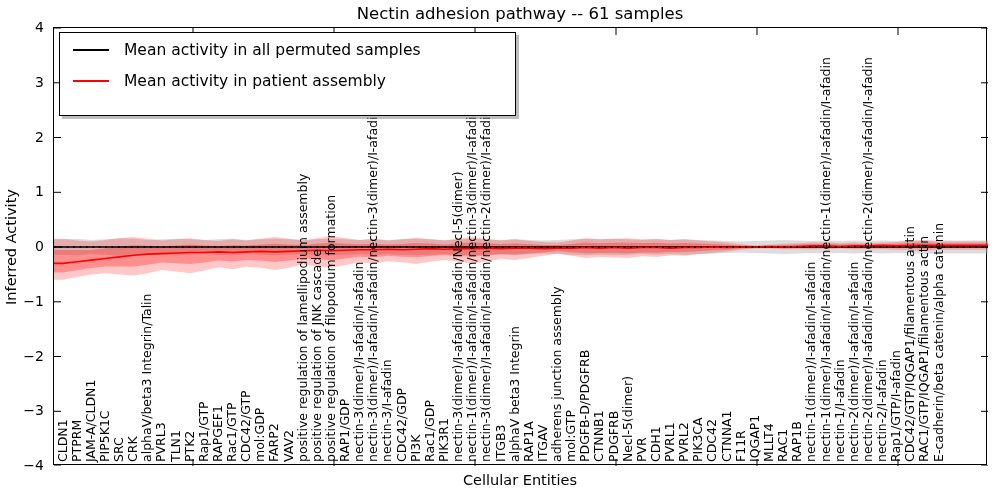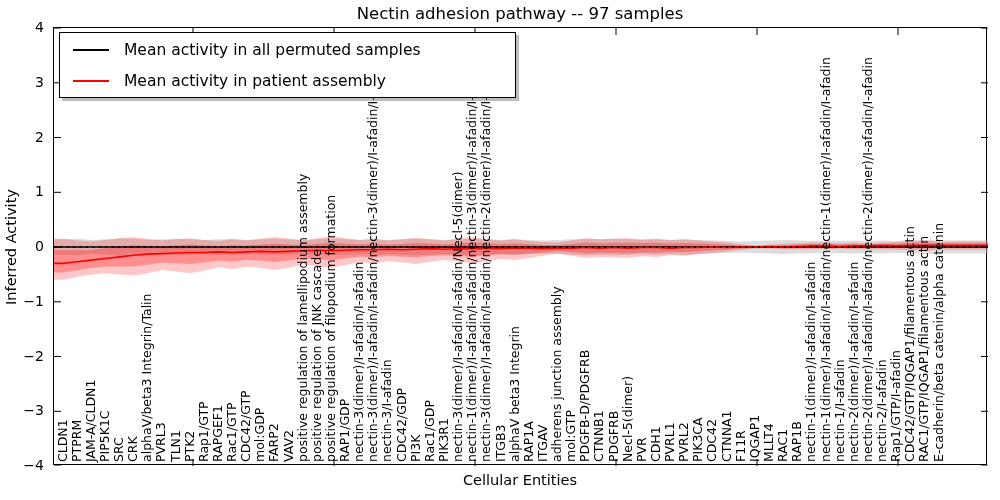--- a/index.html
+++ b/index.html
@@ -9,33 +9,33 @@
                font-size:16.5px;line-height:20px;}
   #plot-area{position:absolute;left:53px;top:27px;width:934px;height:438px;
              border:1px solid #000;box-sizing:border-box;background:#fff;}
   #chart-svg{position:absolute;left:0;top:0;}
   #y-axis-label{position:absolute;left:-49px;top:237px;width:120px;height:20px;line-height:20px;
                 text-align:center;font-size:14.5px;transform:rotate(-90deg);}
   #x-axis-label{position:absolute;left:53px;top:472px;width:934px;text-align:center;font-size:14.5px;}
   .ytick{position:absolute;width:44px;text-align:right;font-size:14px;height:18px;line-height:18px;}
   .xtick{position:absolute;white-space:nowrap;font-size:12.5px;line-height:13px;height:13px;
          transform:rotate(-90deg);transform-origin:0 100%;z-index:5;}
-  #legend{position:absolute;left:59px;top:32px;width:457px;height:66px;background:#fff;
+  #legend{position:absolute;left:59px;top:32px;width:457px;height:84px;background:#fff;
           border:1px solid #000;box-sizing:border-box;z-index:10;
           box-shadow:3px 3px 0 rgba(110,110,110,0.45);padding-top:1px;}
   .lrow{display:flex;align-items:center;height:31px;padding-left:13px;}
   .lline{display:inline-block;width:36px;height:2px;margin-right:15px;flex:0 0 auto;}
   .ltext{font-size:15.5px;white-space:nowrap;}
   #xticklabels,#yticklabels{position:absolute;left:0;top:0;width:0;height:0;}
 </style>
 </head>
 <body>
 
 <div id="figure">
-  <div id="chart-title">Nectin adhesion pathway -- 97 samples</div>
+  <div id="chart-title">Nectin adhesion pathway -- 61 samples</div>
 
   <div id="plot-area">
     <svg id="chart-svg" width="934" height="438" viewBox="0 0 934 438">
         <polygon points="0.0,211.3 9.0,211.3 23.1,210.8 37.3,211.9 51.4,211.3 65.5,210.2 79.7,210.8 93.8,211.9 107.9,211.3 122.0,210.8 136.2,211.3 150.3,211.9 164.4,211.3 178.6,210.8 192.7,211.9 206.8,211.3 221.0,210.8 235.1,211.3 249.2,211.9 263.3,211.3 277.5,210.8 291.6,211.3 305.7,211.9 319.9,211.3 334.0,211.9 348.1,211.3 362.3,210.8 376.4,211.3 390.5,211.9 404.6,211.3 418.8,210.8 432.9,211.3 447.0,211.9 461.2,211.3 475.3,211.9 489.4,212.4 503.6,211.9 517.7,211.3 531.8,210.8 545.9,211.3 560.1,210.8 574.2,211.3 588.3,211.9 602.5,211.3 616.6,211.9 630.7,211.3 644.9,211.9 659.0,212.4 673.1,213.0 687.2,213.5 701.4,213.0 715.5,212.4 729.6,211.9 743.8,212.4 757.9,213.0 772.0,212.4 786.2,213.0 800.3,212.4 814.4,213.0 828.5,212.4 842.7,213.0 856.8,212.4 870.9,211.9 885.1,212.4 934.0,212.4 934.0,225.6 885.1,225.6 870.9,226.1 856.8,225.6 842.7,225.0 828.5,225.6 814.4,225.0 800.3,225.6 786.2,225.0 772.0,225.6 757.9,225.0 743.8,225.6 729.6,226.1 715.5,225.6 701.4,225.0 687.2,224.5 673.1,225.0 659.0,225.6 644.9,226.1 630.7,226.7 616.6,226.1 602.5,226.7 588.3,226.1 574.2,226.7 560.1,227.2 545.9,226.7 531.8,227.2 517.7,226.7 503.6,226.1 489.4,225.6 475.3,226.1 461.2,226.7 447.0,226.1 432.9,226.7 418.8,227.2 404.6,226.7 390.5,226.1 376.4,226.7 362.3,227.2 348.1,226.7 334.0,226.1 319.9,226.7 305.7,226.1 291.6,226.7 277.5,227.2 263.3,226.7 249.2,226.1 235.1,226.7 221.0,227.2 206.8,226.7 192.7,226.1 178.6,227.2 164.4,226.7 150.3,226.1 136.2,226.7 122.0,227.2 107.9,226.7 93.8,226.1 79.7,227.2 65.5,227.8 51.4,226.7 37.3,226.1 23.1,227.2 9.0,226.7 0.0,226.7" fill="#bbbbbb" fill-opacity="0.5" stroke="none"></polygon>
         <polygon points="0.0,210.8 9.0,210.8 23.1,212.4 37.3,213.5 51.4,211.9 65.5,210.2 79.7,209.1 93.8,210.8 107.9,212.4 122.0,211.3 136.2,210.2 150.3,211.9 164.4,213.0 178.6,211.3 192.7,212.4 206.8,210.8 221.0,209.1 235.1,210.8 249.2,212.4 263.3,210.2 277.5,208.1 291.6,210.2 305.7,211.9 319.9,210.8 334.0,212.4 348.1,211.3 362.3,209.7 376.4,211.3 390.5,212.4 404.6,210.8 418.8,209.1 432.9,211.3 447.0,212.4 461.2,211.3 475.3,213.0 489.4,214.1 503.6,214.6 517.7,212.4 531.8,210.2 545.9,211.3 560.1,210.8 574.2,210.2 588.3,211.3 602.5,210.8 616.6,211.9 630.7,211.3 644.9,212.4 659.0,213.5 673.1,214.6 687.2,216.3 701.4,217.4 715.5,216.8 729.6,215.7 743.8,215.2 757.9,214.6 772.0,214.6 786.2,215.2 800.3,214.6 814.4,215.2 828.5,214.6 842.7,214.1 856.8,213.0 870.9,212.4 885.1,213.5 934.0,213.5 934.0,221.7 885.1,221.7 870.9,222.8 856.8,222.3 842.7,221.7 828.5,221.2 814.4,221.2 800.3,221.2 786.2,220.6 772.0,221.2 757.9,221.2 743.8,221.2 729.6,221.2 715.5,220.6 701.4,220.6 687.2,221.7 673.1,223.4 659.0,225.0 644.9,226.1 630.7,227.8 616.6,227.2 602.5,228.9 588.3,228.3 574.2,229.9 560.1,229.4 545.9,228.9 531.8,229.9 517.7,227.8 503.6,225.6 489.4,227.8 475.3,229.9 461.2,232.1 447.0,231.0 432.9,233.2 418.8,235.4 404.6,233.8 390.5,232.1 376.4,233.8 362.3,236.0 348.1,234.3 334.0,233.2 319.9,235.4 305.7,234.3 291.6,237.1 277.5,239.8 263.3,238.2 249.2,236.5 235.1,239.8 221.0,242.0 206.8,239.8 192.7,238.7 178.6,240.9 164.4,239.3 150.3,242.5 136.2,245.3 122.0,243.6 107.9,242.0 93.8,245.3 79.7,247.5 65.5,246.4 51.4,245.3 37.3,246.4 23.1,249.1 9.0,251.8 0.0,251.8" fill="#ff0000" fill-opacity="0.22" stroke="none"></polygon>
         <polygon points="0.0,221.9 9.0,221.9 23.1,222.0 37.3,221.9 51.4,220.3 65.5,218.6 79.7,217.3 93.8,217.7 107.9,218.3 122.0,217.5 136.2,216.6 150.3,217.5 164.4,217.9 178.6,217.2 192.7,217.6 206.8,216.5 221.0,215.8 235.1,216.5 249.2,217.1 263.3,215.7 277.5,214.7 291.6,215.7 305.7,216.3 319.9,215.7 334.0,216.4 348.1,216.0 362.3,214.9 376.4,215.5 390.5,216.4 404.6,215.2 418.8,214.3 432.9,215.3 447.0,216.1 461.2,215.3 475.3,216.2 489.4,217.0 503.6,217.1 517.7,215.9 531.8,214.4 545.9,215.3 560.1,214.7 574.2,214.7 588.3,215.0 602.5,214.7 616.6,215.6 630.7,215.0 644.9,215.6 659.0,216.0 673.1,216.8 687.2,217.5 701.4,218.1 715.5,217.5 729.6,217.2 743.8,216.6 757.9,216.1 772.0,216.1 786.2,216.6 800.3,216.1 814.4,216.4 828.5,215.9 842.7,215.8 856.8,214.9 870.9,214.6 885.1,215.2 934.0,215.2 934.0,219.8 885.1,219.8 870.9,220.4 856.8,220.1 842.7,220.0 828.5,219.5 814.4,219.7 800.3,219.7 786.2,219.7 772.0,219.7 757.9,219.7 743.8,220.0 729.6,220.2 715.5,219.7 701.4,219.9 687.2,220.5 673.1,221.7 659.0,222.3 644.9,223.2 630.7,224.1 616.6,224.0 602.5,224.7 588.3,224.4 574.2,225.5 560.1,225.0 545.9,224.9 531.8,225.3 517.7,224.3 503.6,223.1 489.4,224.6 475.3,225.5 461.2,226.7 447.0,226.4 432.9,227.3 418.8,228.8 404.6,227.9 390.5,227.2 376.4,227.9 362.3,229.3 348.1,228.7 334.0,227.8 319.9,229.3 305.7,228.7 291.6,230.4 277.5,232.2 263.3,231.0 249.2,230.4 235.1,232.4 221.0,233.9 206.8,232.4 192.7,232.1 178.6,233.5 164.4,232.4 150.3,234.4 136.2,235.9 122.0,235.3 107.9,234.6 93.8,236.7 79.7,238.4 65.5,238.5 51.4,238.6 37.3,240.0 23.1,242.2 9.0,244.5 0.0,244.5" fill="#ff0000" fill-opacity="0.28" stroke="none"></polygon>
         <polyline points="0.0,219.0 9.0,219.0 23.1,219.0 37.3,219.0 51.4,219.0 65.5,219.0 79.7,219.0 93.8,219.0 107.9,219.0 122.0,219.0 136.2,219.0 150.3,219.0 164.4,219.0 178.6,219.0 192.7,219.0 206.8,219.0 221.0,219.0 235.1,219.0 249.2,219.0 263.3,219.0 277.5,219.0 291.6,219.0 305.7,219.0 319.9,219.0 334.0,219.0 348.1,219.0 362.3,219.0 376.4,219.0 390.5,219.0 404.6,219.0 418.8,219.0 432.9,219.0 447.0,219.0 461.2,219.0 475.3,219.0 489.4,219.0 503.6,219.0 517.7,219.0 531.8,219.0 545.9,219.0 560.1,219.0 574.2,219.0 588.3,219.0 602.5,219.0 616.6,219.0 630.7,219.0 644.9,219.0 659.0,219.0 673.1,219.0 687.2,219.0 701.4,219.0 715.5,219.0 729.6,219.0 743.8,219.0 757.9,219.0 772.0,219.0 786.2,219.0 800.3,219.0 814.4,219.0 828.5,219.0 842.7,219.0 856.8,219.0 870.9,219.0 885.1,219.0 934.0,219.0" fill="none" stroke="#000000" stroke-width="1.4"></polyline>
         <polyline points="0.0,235.4 9.0,235.4 23.1,233.8 37.3,232.1 51.4,230.5 65.5,228.9 79.7,227.2 93.8,226.1 107.9,225.6 122.0,225.0 136.2,224.5 150.3,224.5 164.4,223.9 178.6,224.5 192.7,223.9 206.8,223.4 221.0,223.9 235.1,223.4 249.2,222.8 263.3,222.3 277.5,222.8 291.6,222.3 305.7,221.7 319.9,221.7 334.0,221.2 348.1,221.7 362.3,221.2 376.4,220.6 390.5,221.2 404.6,220.6 418.8,220.6 432.9,220.1 447.0,220.6 461.2,220.1 475.3,220.1 489.4,220.6 503.6,220.1 517.7,220.1 531.8,219.5 545.9,220.1 560.1,219.5 574.2,220.1 588.3,219.5 602.5,219.5 616.6,220.1 630.7,219.5 644.9,219.5 659.0,219.0 673.1,219.5 687.2,219.0 701.4,219.0 715.5,218.5 729.6,219.0 743.8,218.5 757.9,217.9 772.0,217.9 786.2,218.5 800.3,217.9 814.4,217.9 828.5,217.4 842.7,217.9 856.8,217.4 870.9,217.4 885.1,217.4 934.0,217.4" fill="none" stroke="#ff0000" stroke-width="1.6"></polyline>
         <line x1="0" y1="219" x2="934" y2="219" stroke="#000000" stroke-width="1.5" stroke-dasharray="1.8 4.6"></line>
         <g stroke="#000" stroke-width="1">

